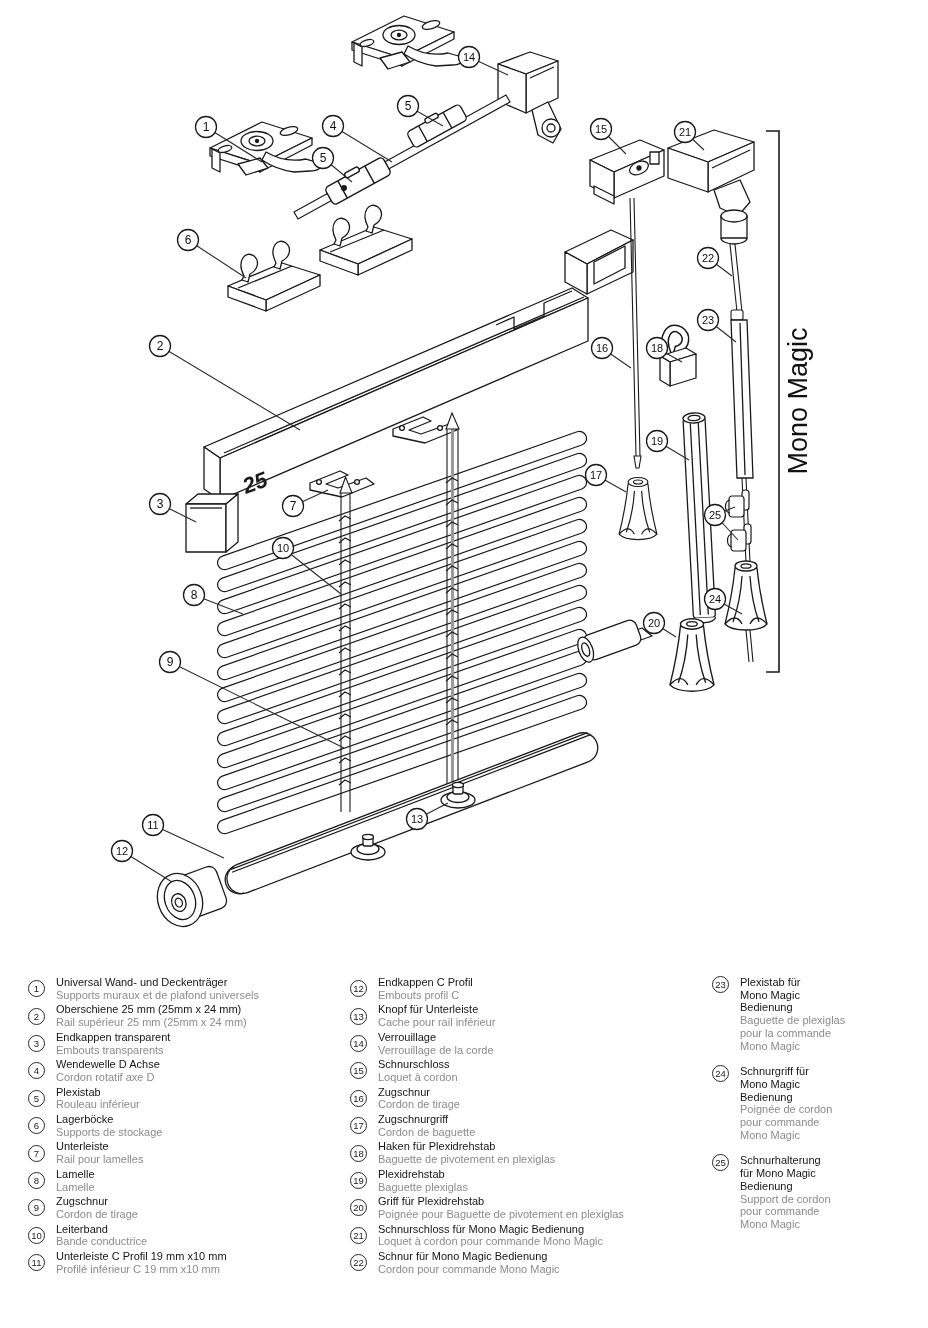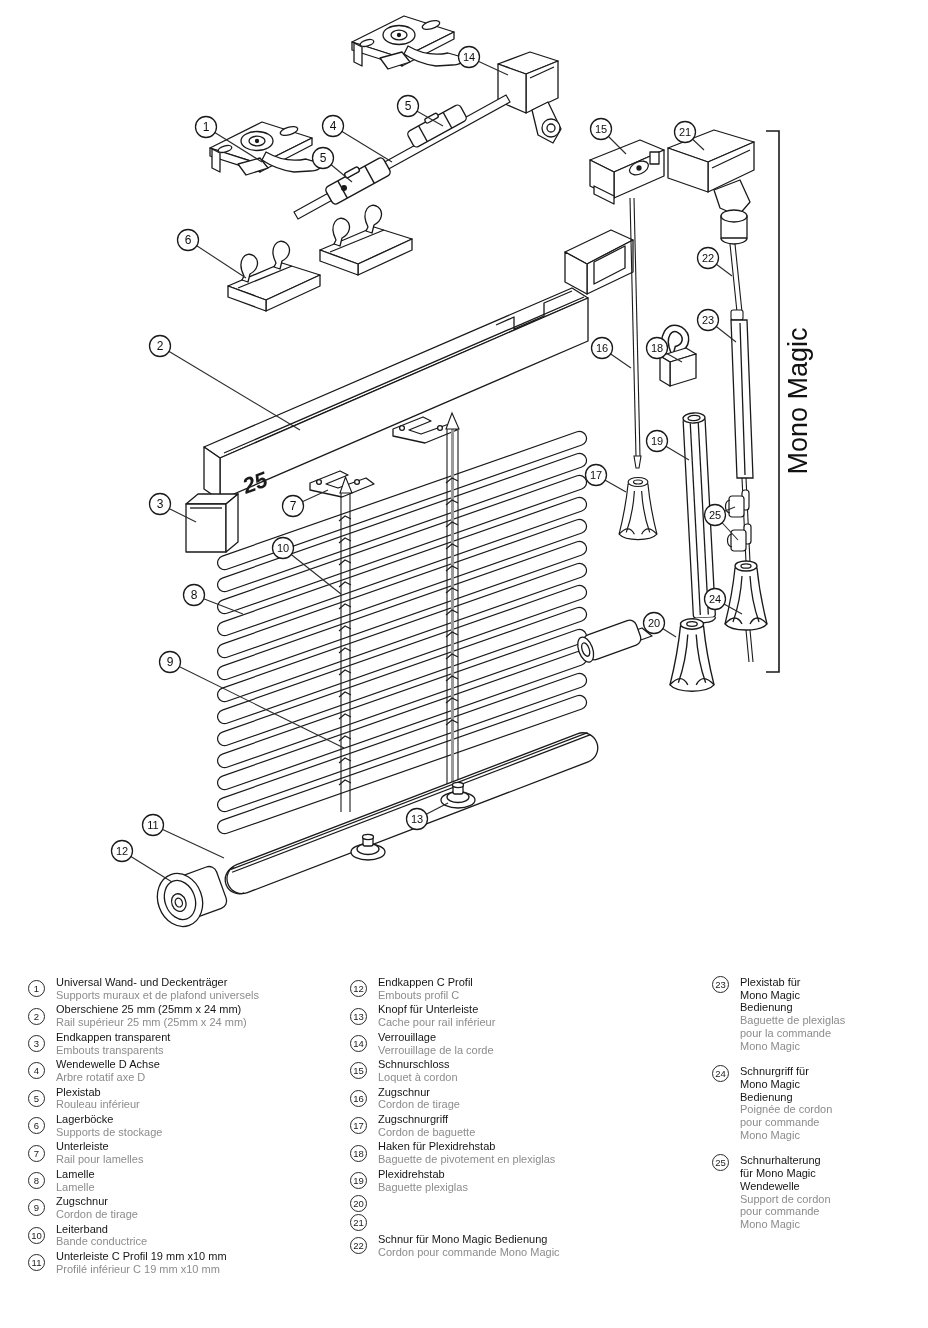--- a/index.html
+++ b/index.html
@@ -411,21 +411,21 @@
           <span class="badge">3</span>
           <span class="txt">
             <div class="de">Endkappen transparent</div>
             <div class="fr">Embouts transparents</div>
           </span>
         </div>
         <div class="item">
           <span class="badge">4</span>
           <span class="txt">
             <div class="de">Wendewelle D Achse</div>
-            <div class="fr">Arbre rotatif axe D</div>
+            <div class="fr">Cordon rotatif axe D</div>
           </span>
         </div>
         <div class="item">
           <span class="badge">5</span>
           <span class="txt">
             <div class="de">Plexistab</div>
             <div class="fr">Rouleau inférieur</div>
           </span>
         </div>
         <div class="item">
@@ -523,23 +523,31 @@
         </div>
         <div class="item">
           <span class="badge">19</span>
           <span class="txt">
             <div class="de">Plexidrehstab</div>
             <div class="fr">Baguette plexiglas</div>
           </span>
         </div>
         <div class="item">
           <span class="badge">20</span>
+          <span class="txt">
+            <div class="de">Griff für Plexidrehstab</div>
+            <div class="fr">Poignée pour Baguette de pivotement en plexiglas</div>
+          </span>
         </div>
         <div class="item">
           <span class="badge">21</span>
+          <span class="txt">
+            <div class="de">Schnurschloss für Mono Magic Bedienung</div>
+            <div class="fr">Loquet à cordon pour commande Mono Magic</div>
+          </span>
         </div>
         <div class="item">
           <span class="badge">22</span>
           <span class="txt">
             <div class="de">Schnur für Mono Magic Bedienung</div>
             <div class="fr">Cordon pour commande Mono Magic</div>
           </span>
         </div>
       </div>
   <div class="lcol" id="legend-col-3">
@@ -563,21 +571,21 @@
             <div class="fr">Poignée de cordon
 pour commande
 Mono Magic</div>
           </span>
         </div>
         <div class="item">
           <span class="badge">25</span>
           <span class="txt">
             <div class="de">Schnurhalterung
 für Mono Magic
-Wendewelle</div>
+Bedienung</div>
             <div class="fr">Support de cordon
 pour commande
 Mono Magic</div>
           </span>
         </div>
       </div>
 </div>
 
 </div>
 

